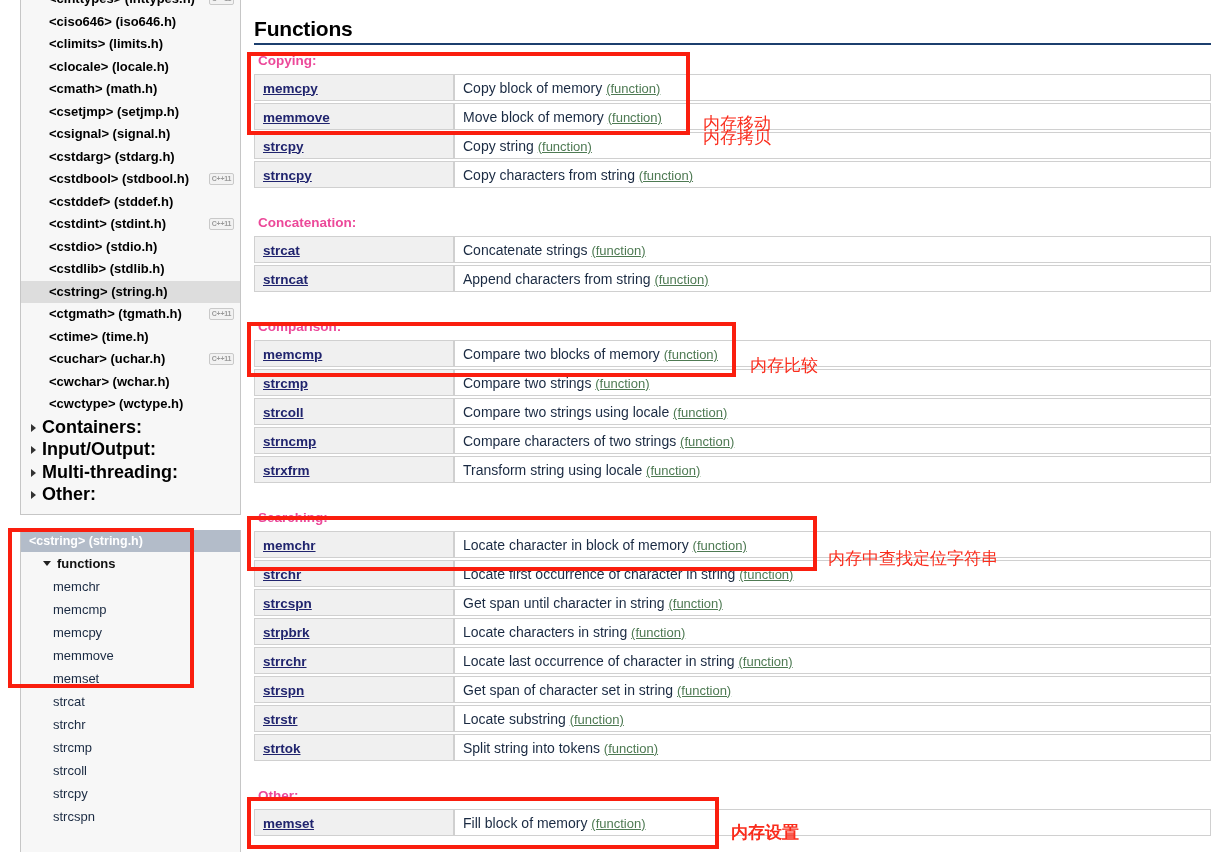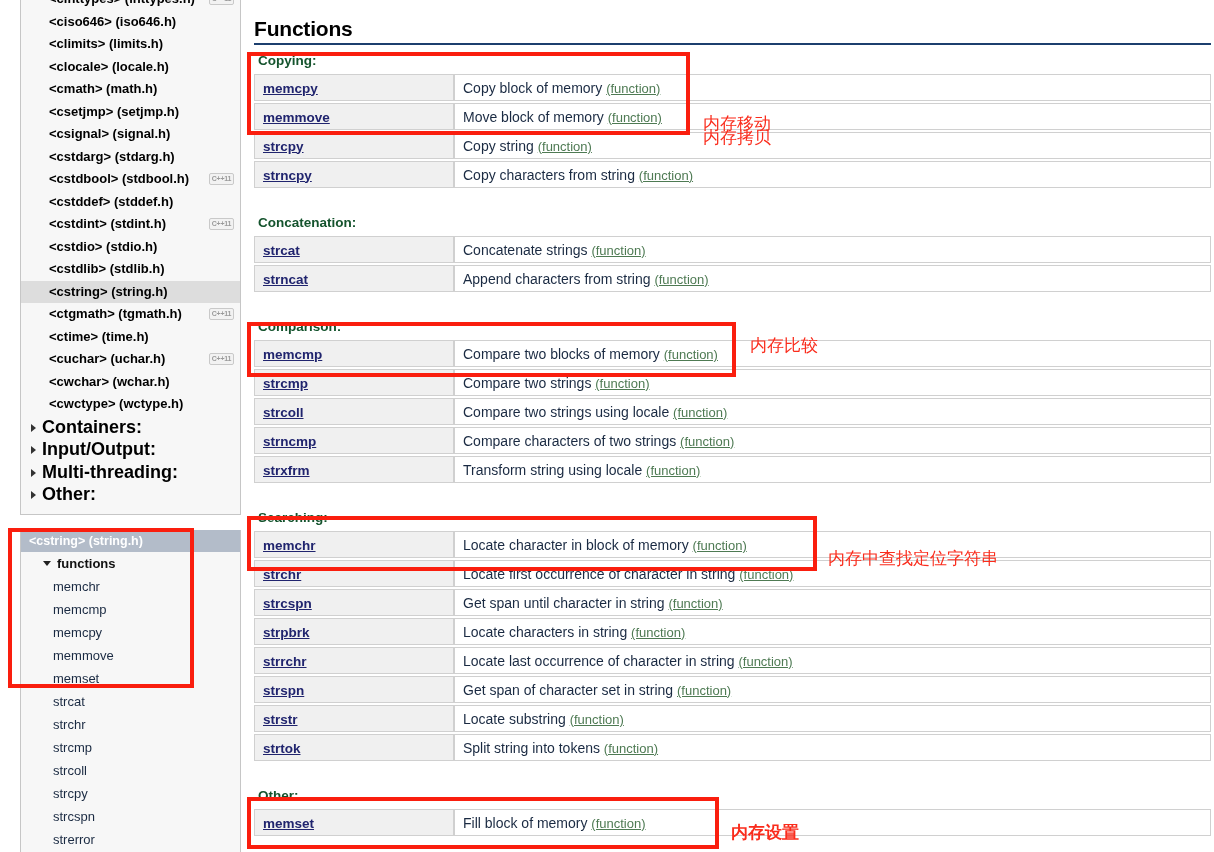--- a/index.html
+++ b/index.html
@@ -132,21 +132,21 @@
     width: 957px; height: 2px;
     background: #1c3f6e;
   }
   .content {
     position: absolute; left: 6px; top: 50px;
     width: 957px;
   }
   .sec-label {
     font-size: 13.5px;
     font-weight: bold;
-    color: #14532d;
+    color: #ec4899;
     height: 22px;
     line-height: 22px;
     padding-left: 4px;
   }
   table.fn-table {
     border-collapse: separate;
     border-spacing: 0 2px;
     width: 957px;
     table-layout: fixed;
   }
@@ -239,21 +239,20 @@
           <div class="fn-item">memcmp</div>
           <div class="fn-item">memcpy</div>
           <div class="fn-item">memmove</div>
           <div class="fn-item">memset</div>
           <div class="fn-item">strcat</div>
           <div class="fn-item">strchr</div>
           <div class="fn-item">strcmp</div>
           <div class="fn-item">strcoll</div>
           <div class="fn-item">strcpy</div>
           <div class="fn-item">strcspn</div>
-          <div class="fn-item">strerror</div>
         </div>
     </div>
   </div>
 
   <div class="main">
     <div class="page-title">Functions</div>
     <div class="title-rule"></div>
     <div class="content" id="sections-host">
         <div class="sec-label"><span>Copying</span>:</div>
         <table class="fn-table">
@@ -368,17 +367,17 @@
   </div>
 
   <div class="red-box" style="left:247px; top:52px; width:443px; height:83px;"></div>
   <div class="red-box" style="left:247px; top:322px; width:489px; height:55px;"></div>
   <div class="red-box" style="left:247px; top:516px; width:570px; height:55px;"></div>
   <div class="red-box" style="left:247px; top:797px; width:472px; height:52px;"></div>
   <div class="red-box" style="left:8px; top:528px; width:186px; height:160px;"></div>
 
   <div class="zh" style="left:703px; top:82px;margin-top:44px;">内存拷贝</div>
   <div class="zh" style="left:703px; top:112px;">内存移动</div>
-  <div class="zh" style="left:750px; top:334px;">内存比较</div>
+  <div class="zh" style="left:750px; top:354px;">内存比较</div>
   <div class="zh" style="left:828px; top:547px;">内存中查找定位字符串</div>
   <div class="zh" style="left:731px; top:821px;font-weight:bold;">内存设置</div>
 
 </div>
 
 </body></html>

